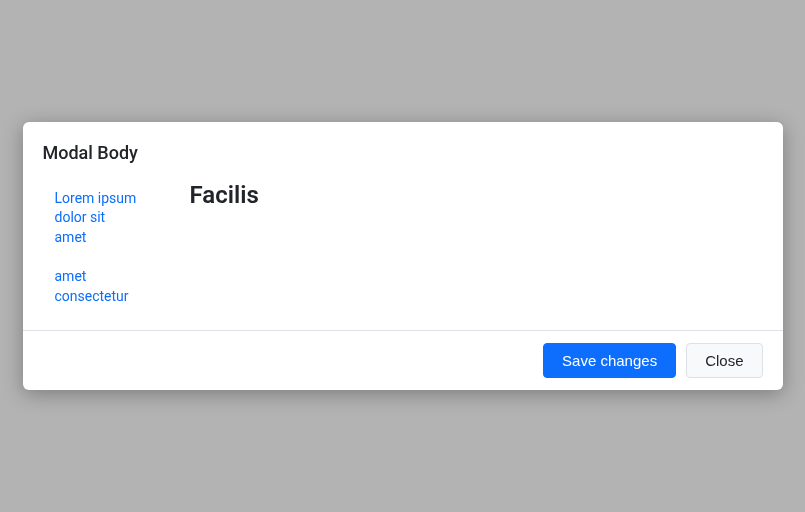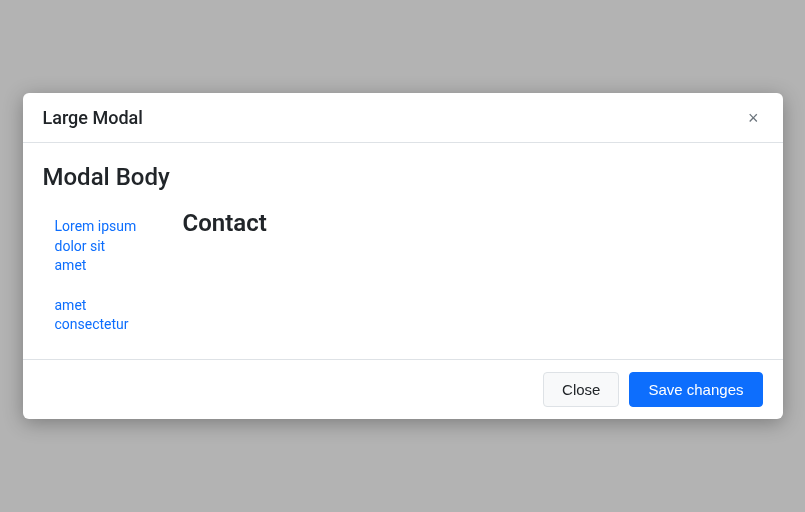--- a/index.html
+++ b/index.html
@@ -57,29 +57,29 @@
       padding: 0 4px;
     }
 
     
     .modal-body {
       padding: 20px 20px 16px 20px;
       flex: 1;
     }
 
     .modal-body-title {
-      font-size: 24px;
+      font-size: 18px;
       font-weight: 500;
       color: #212529;
       margin-bottom: 18px;
     }
 
     .modal-content-area {
       display: flex;
-      gap: 20px;
+      gap: 27px;
     }
 
     
     .sidebar-list {
       display: flex;
       flex-direction: column;
       gap: 4px;
       min-width: 120px;
     }
 
@@ -148,41 +148,37 @@
       border-color: #0d6efd;
       color: #fff;
     }
   </style>
 </head>
 <body>
 
 <div class="modal-backdrop">
   <div class="modal">
 
-    <div class="modal-header">
-      <span class="modal-title">Large Modal</span>
-      <button class="close-x-btn">×</button>
-    </div>
 
     <div class="modal-body">
       <div class="modal-body-title">Modal Body</div>
 
       <div class="modal-content-area">
 
         <div class="sidebar-list">
           <div class="sidebar-item">Lorem ipsum<br>dolor sit<br>amet</div>
           <div class="sidebar-item">amet<br>consectetur</div>
         </div>
 
         <div class="main-content">
-          <div class="content-heading">Contact</div>
+          <div class="content-heading">Facilis</div>
         </div>
 
       </div>
     </div>
 
     <div class="modal-footer">
+      <button class="btn btn-primary">Save changes</button>
       <button class="btn btn-secondary">Close</button>
-      <button class="btn btn-primary">Save changes</button>
     </div>
 
   </div>
 </div>
 
 </body></html>

